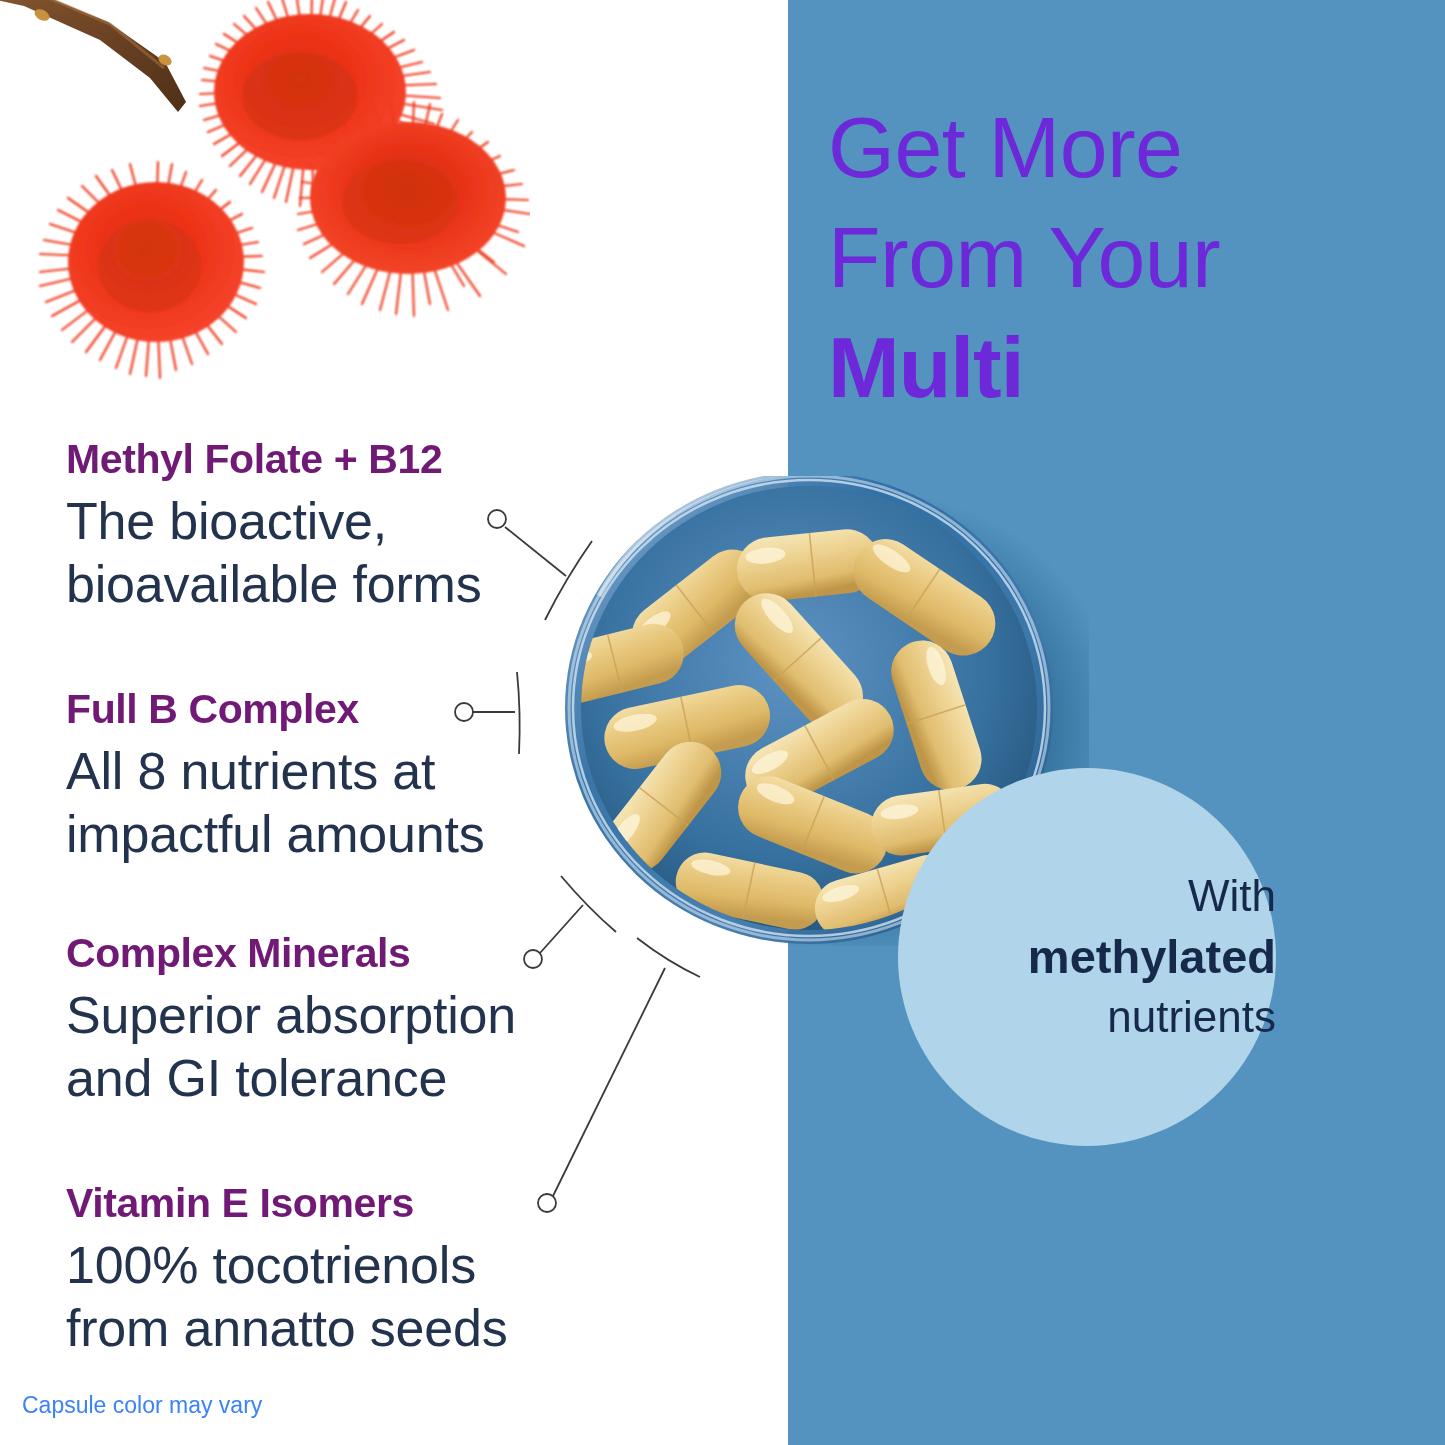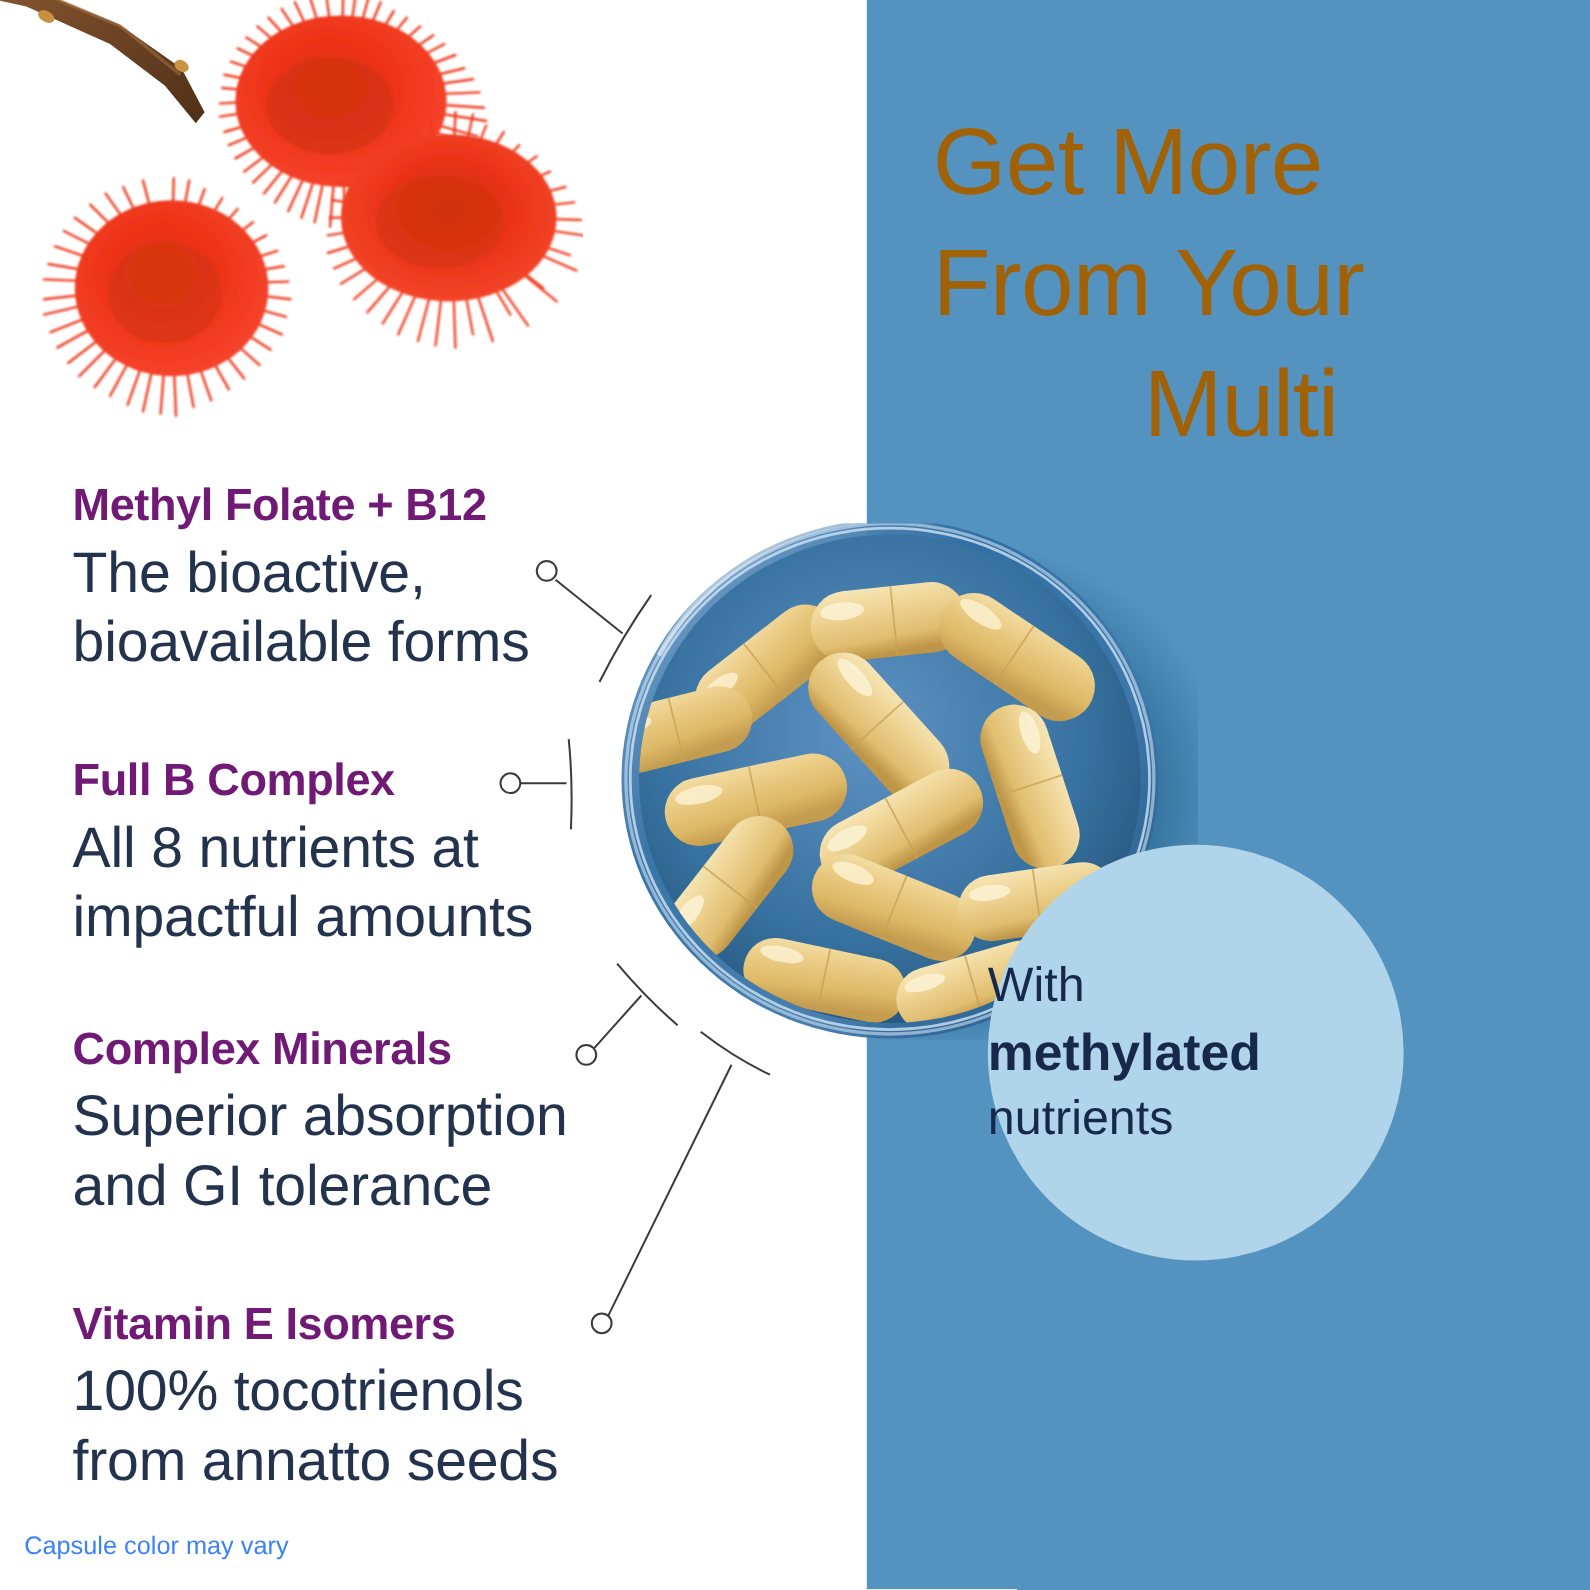--- a/index.html
+++ b/index.html
@@ -7,32 +7,32 @@
   #root{position:relative;width:1445px;height:1445px;background:#ffffff;overflow:hidden;}
 
   
   .blue-panel{
     position:absolute;left:788px;top:0;width:657px;height:1445px;
     background:#5493bf;
   }
 
   
   .headline{
-    position:absolute;left:848px;top:92px;width:560px;
-    color:#a16207;font-size:86px;line-height:1.28;
+    position:absolute;left:828px;top:92px;width:560px;
+    color:#6d28d9;font-size:86px;line-height:1.28;
     letter-spacing:-0.5px;font-weight:300;
   }
   .headline .l{display:block;}
-  .headline .bold{font-weight:400;letter-spacing:-1px;text-align:center;}
+  .headline .bold{font-weight:700;letter-spacing:-1px;}
 
   
   .badge{
     position:absolute;left:898px;top:768px;width:378px;height:378px;
     border-radius:50%;background:#b0d5ea;
-    display:flex;align-items:flex-start;justify-content:center;
+    display:flex;align-items:flex-end;justify-content:center;
     flex-direction:column;
     color:#16294a;font-size:44px;line-height:1.34;text-align:center;
     font-weight:400;
   }
   .badge .b{font-weight:700;font-size:47px;}
 
   
   .feature{position:absolute;left:66px;width:500px;}
   .feature h3{
     margin:0;font-size:41px;font-weight:700;color:#701a75;

